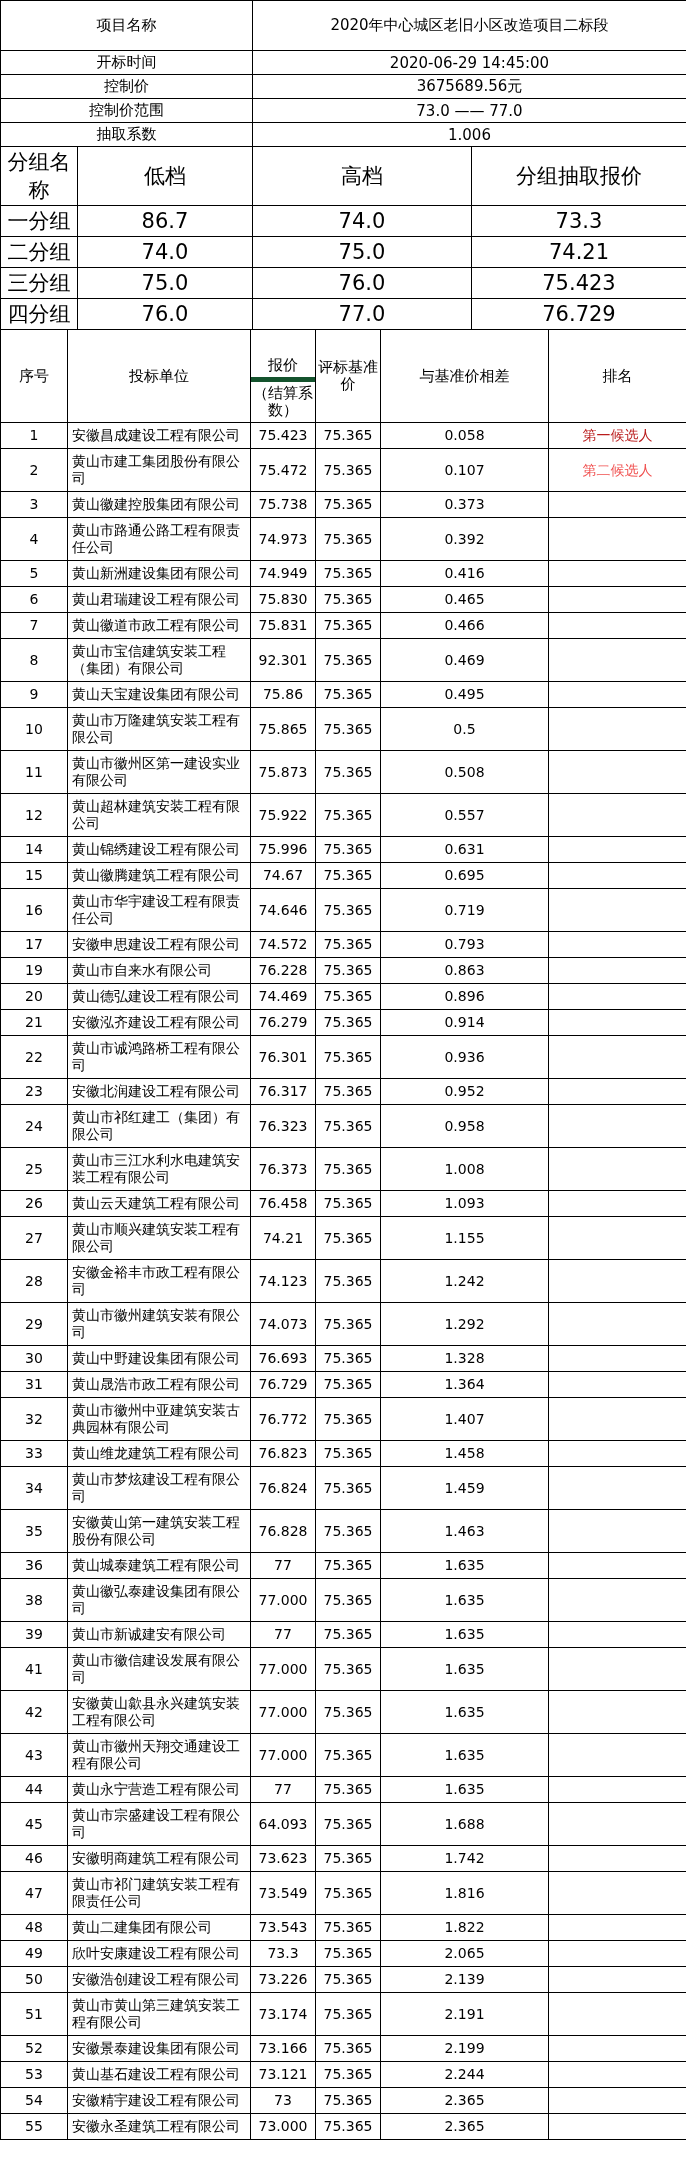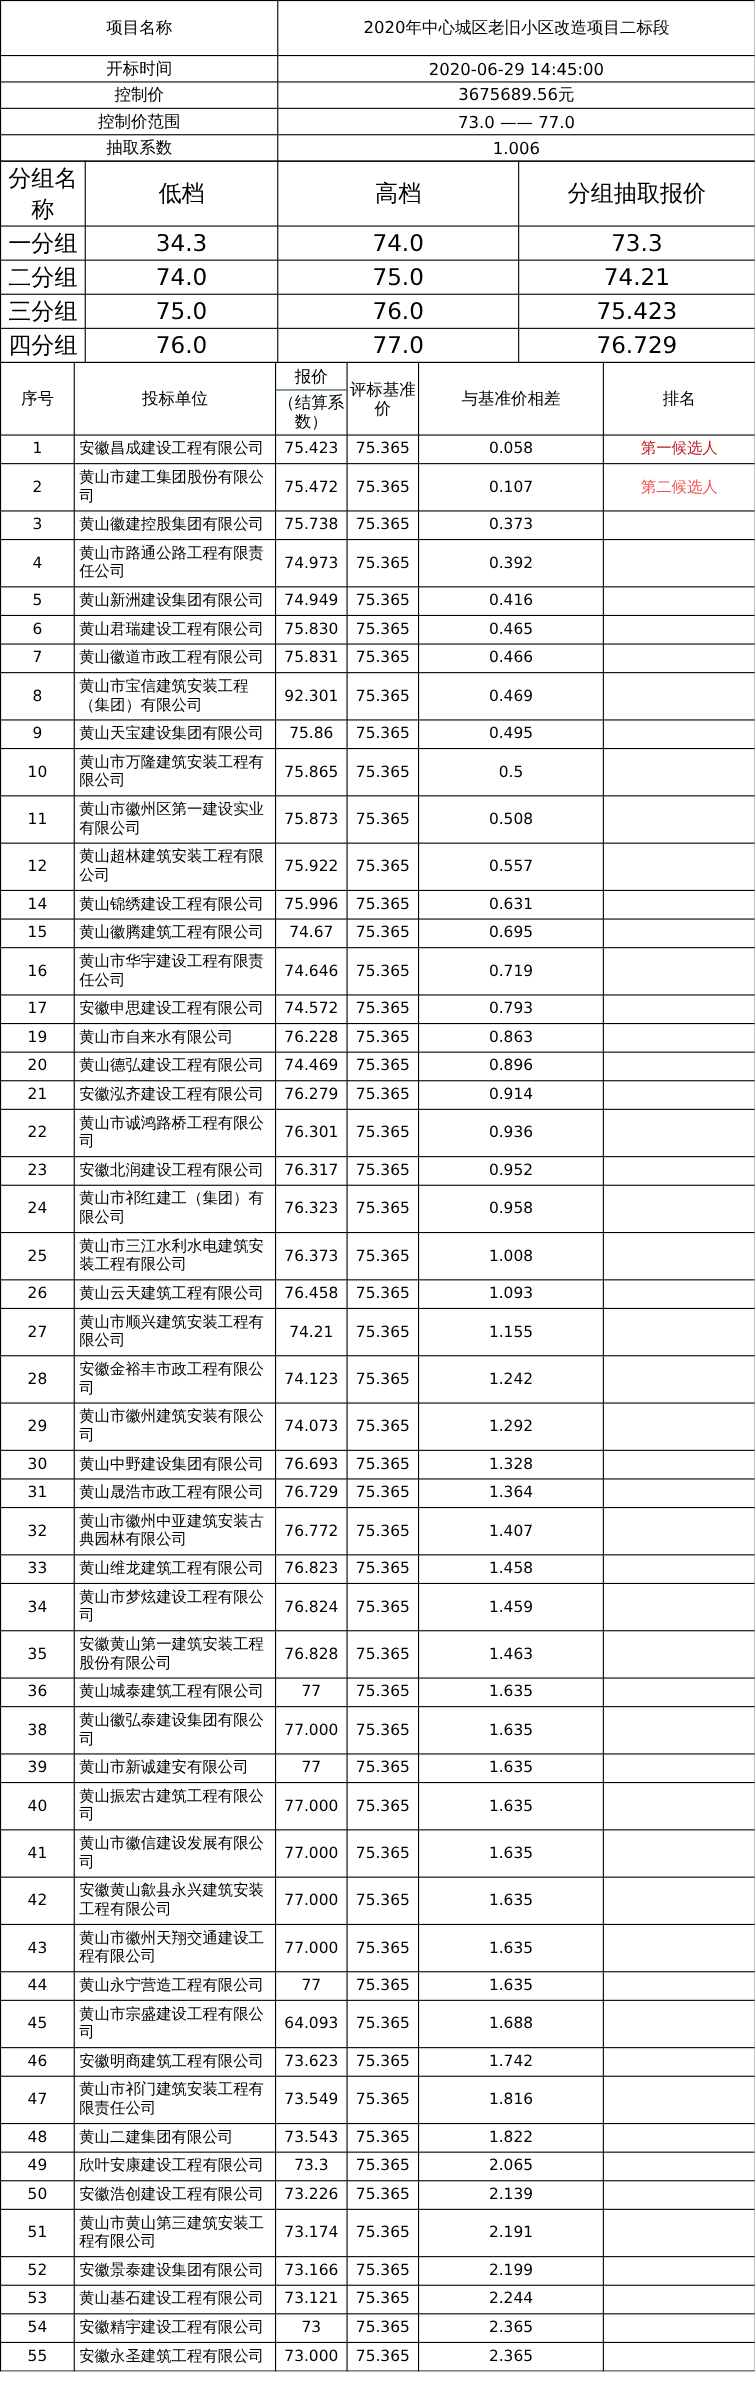--- a/index.html
+++ b/index.html
@@ -23,21 +23,21 @@
   
   .group-table { margin-top: -1px; }
   .group-table td { height: 23px; font-size: 21px; padding: 1px 2px; }
   
   .bidder-table { margin-top: -1px; }
   .bidder-table th {
     height: 66px; font-size: 15px; line-height: 17px;
     padding: 2px 1px; vertical-align: middle;
   }
   .bidder-table th.bid-th { padding: 0; }
-  .bid-top { padding: 3px 0; border-bottom: 1px solid #14532d; }
+  .bid-top { padding: 3px 0; border-bottom: 5px solid #14532d; margin-top: 24px; }
   .bid-bottom { padding: 3px 1px; }
   .bidder-table td { font-size: 14px; line-height: 17px; padding: 4px 2px; }
   .bidder-table td.company { text-align: left; padding-left: 4px; padding-right: 3px; }
 </style>
 </head>
 <body>
 
 <div class="page">
 
   <table class="info-table">
@@ -78,21 +78,21 @@
     </colgroup>
     <tbody>
       <tr>
         <td>分组名称</td>
         <td>低档</td>
         <td>高档</td>
         <td>分组抽取报价</td>
       </tr>
     <tr>
           <td>一分组</td>
-          <td>34.3</td>
+          <td>86.7</td>
           <td>74.0</td>
           <td>73.3</td>
         </tr>
         <tr>
           <td>二分组</td>
           <td>74.0</td>
           <td>75.0</td>
           <td>74.21</td>
         </tr>
         <tr>
@@ -415,28 +415,20 @@
         </tr>
         <tr>
           <td>39</td>
           <td class="company">黄山市新诚建安有限公司</td>
           <td>77</td>
           <td>75.365</td>
           <td>1.635</td>
           <td class="rank"></td>
         </tr>
         <tr>
-          <td>40</td>
-          <td class="company">黄山振宏古建筑工程有限公司</td>
-          <td>77.000</td>
-          <td>75.365</td>
-          <td>1.635</td>
-          <td class="rank"></td>
-        </tr>
-        <tr>
           <td>41</td>
           <td class="company">黄山市徽信建设发展有限公司</td>
           <td>77.000</td>
           <td>75.365</td>
           <td>1.635</td>
           <td class="rank"></td>
         </tr>
         <tr>
           <td>42</td>
           <td class="company">安徽黄山歙县永兴建筑安装工程有限公司</td>

